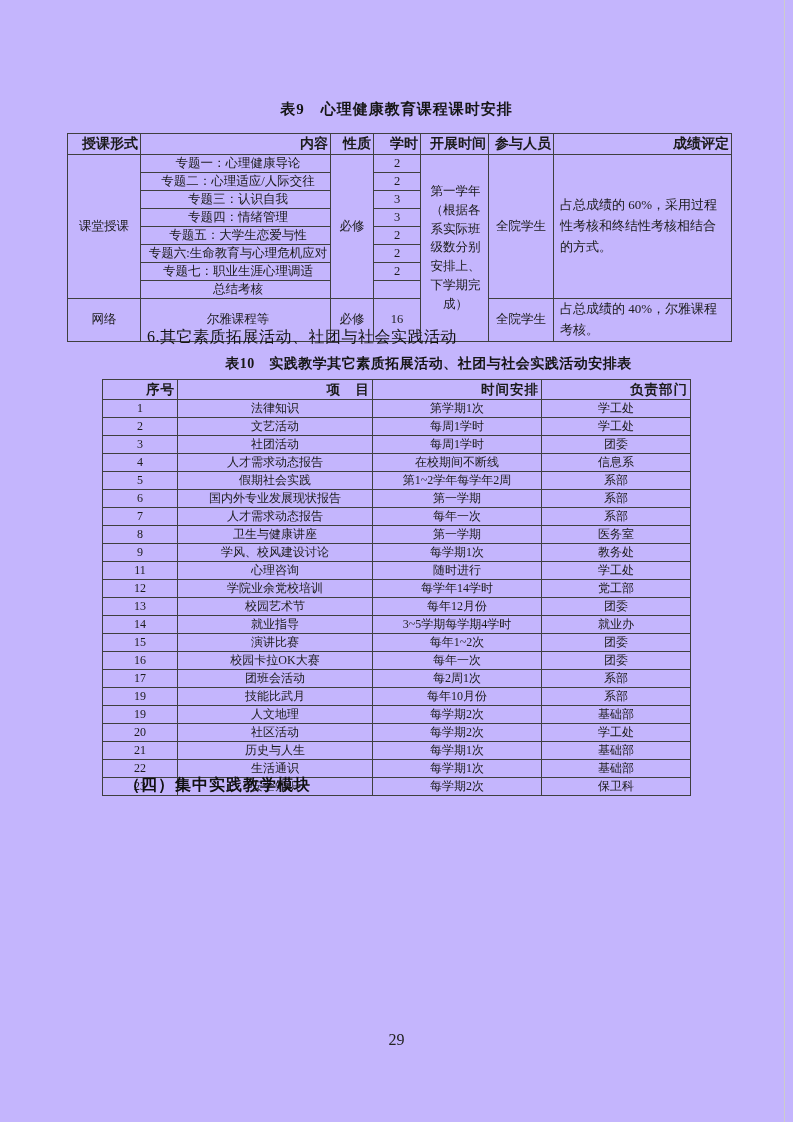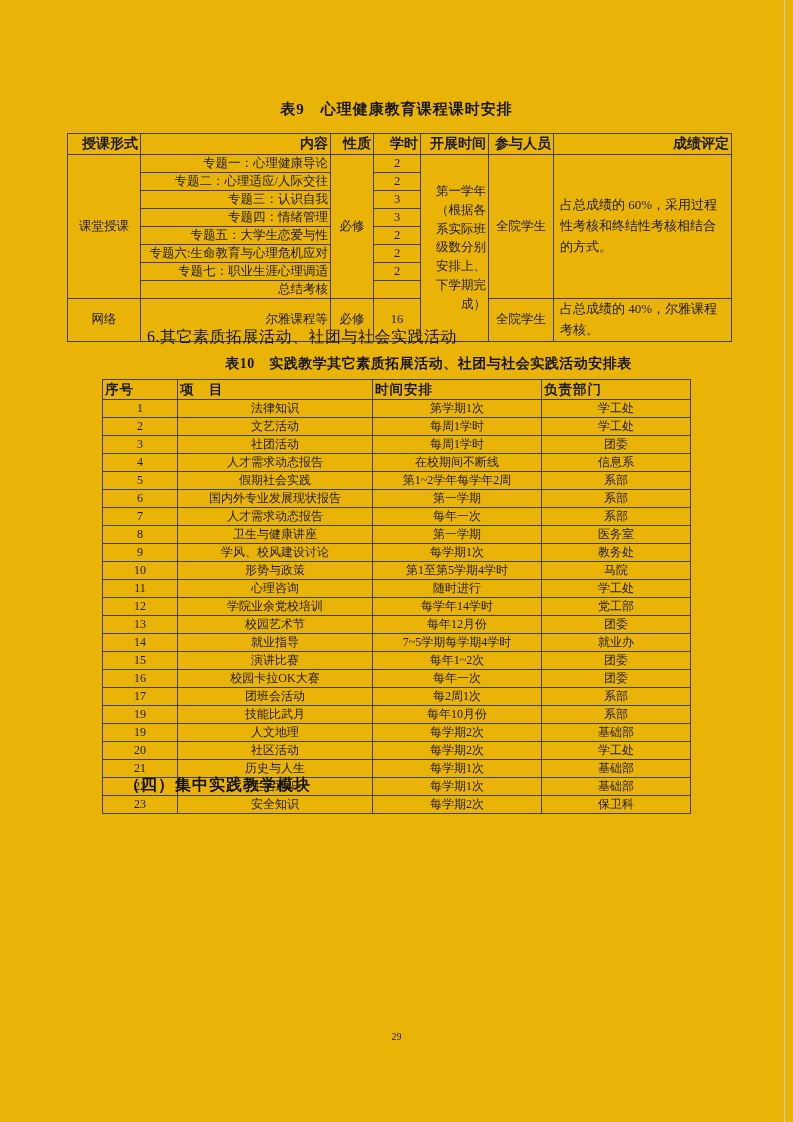--- a/index.html
+++ b/index.html
@@ -1,55 +1,55 @@
 <!DOCTYPE html>
 <html><head>
 <meta charset="utf-8">
 <style>
   html,body { margin:0; padding:0; background:#ffffff; }
   .page {
-    position:relative; width:793px; height:1122px; background:#eab308;
+    position:relative; width:793px; height:1122px; background:#c4b5fd;
     font-family:"Liberation Serif","DejaVu Serif",serif; color:#1b1b1b;
     overflow:hidden;
   }
   .scan-edge { position:absolute; top:0; right:8px; width:1px; height:100%; background:#cccccc; }
 
   .t9-title {
     position:absolute; top:100px; left:0; width:100%; text-align:center;
     font-size:15px; font-weight:bold; letter-spacing:1px; color:#161616;
   }
   table { border-collapse:collapse; table-layout:fixed; }
   th, td { border:1px solid #3f3f3f; overflow:hidden; }
 
   .t9 { position:absolute; left:67px; top:133px; width:664px; }
   .t9 th { font-size:14px; font-weight:bold; height:20px; padding:0 2px; text-align:right; }
   .t9 td { font-size:12.5px; height:16px; padding:0 2px; vertical-align:middle; }
   .t9 tr.net td { height:34px; }
   .c { text-align:center; }
-  .topic { text-align:right; padding-left:7px !important; }
-  .sched { text-align:right; font-size:12.5px !important; line-height:1.5; padding:0 2px 0 4px !important; }
+  .topic { text-align:center; padding-left:7px !important; }
+  .sched { text-align:center; font-size:12.5px !important; line-height:1.5; padding:0 2px 0 4px !important; }
   .eval  { text-align:left; font-size:13px !important; line-height:1.6; padding:0 6px !important;margin-left:17px; }
 
   .h6 {
     position:absolute; left:147px; top:327px; font-size:16px; color:#141414;
     letter-spacing:0.5px;
   }
   .t10-title {
     position:absolute; top:355px; left:0; width:100%; text-align:center;
     font-size:14px; font-weight:bold; color:#161616; letter-spacing:0.5px;padding-left:32px;
   }
   .t10 { position:absolute; left:102px; top:379px; width:588px; }
-  .t10 th { font-size:13.5px; font-weight:bold; height:19px; text-align:left; padding:0 2px; letter-spacing:1px; }
+  .t10 th { font-size:13.5px; font-weight:bold; height:19px; text-align:right; padding:0 2px; letter-spacing:1px; }
   .t10 td { font-size:12px; height:15px; text-align:center; padding:0 2px; vertical-align:middle; }
 
   .h4 {
     position:absolute; left:124px; top:775px; font-size:16px; font-weight:bold; color:#111;
     font-family:"Liberation Sans","DejaVu Sans",sans-serif; letter-spacing:1px;
   }
-  .pagenum { position:absolute; top:1031px; left:0; width:100%; text-align:center; font-size:10px; color:#222; }
+  .pagenum { position:absolute; top:1031px; left:0; width:100%; text-align:center; font-size:16px; color:#222; }
 </style>
 </head>
 <body>
 
 <div class="page">
   <div class="scan-edge"></div>
 
   <div class="t9-title">表9　心理健康教育课程课时安排</div>
 
   <table class="t9">
@@ -190,47 +190,41 @@
           <td>第一学期</td>
           <td>医务室</td>
         </tr>
       <tr>
           <td>9</td>
           <td>学风、校风建设讨论</td>
           <td>每学期1次</td>
           <td>教务处</td>
         </tr>
       <tr>
-          <td>10</td>
-          <td>形势与政策</td>
-          <td>第1至第5学期4学时</td>
-          <td>马院</td>
-        </tr>
-      <tr>
           <td>11</td>
           <td>心理咨询</td>
           <td>随时进行</td>
           <td>学工处</td>
         </tr>
       <tr>
           <td>12</td>
           <td>学院业余党校培训</td>
           <td>每学年14学时</td>
           <td>党工部</td>
         </tr>
       <tr>
           <td>13</td>
           <td>校园艺术节</td>
           <td>每年12月份</td>
           <td>团委</td>
         </tr>
       <tr>
           <td>14</td>
           <td>就业指导</td>
-          <td>7~5学期每学期4学时</td>
+          <td>3~5学期每学期4学时</td>
           <td>就业办</td>
         </tr>
       <tr>
           <td>15</td>
           <td>演讲比赛</td>
           <td>每年1~2次</td>
           <td>团委</td>
         </tr>
       <tr>
           <td>16</td>

